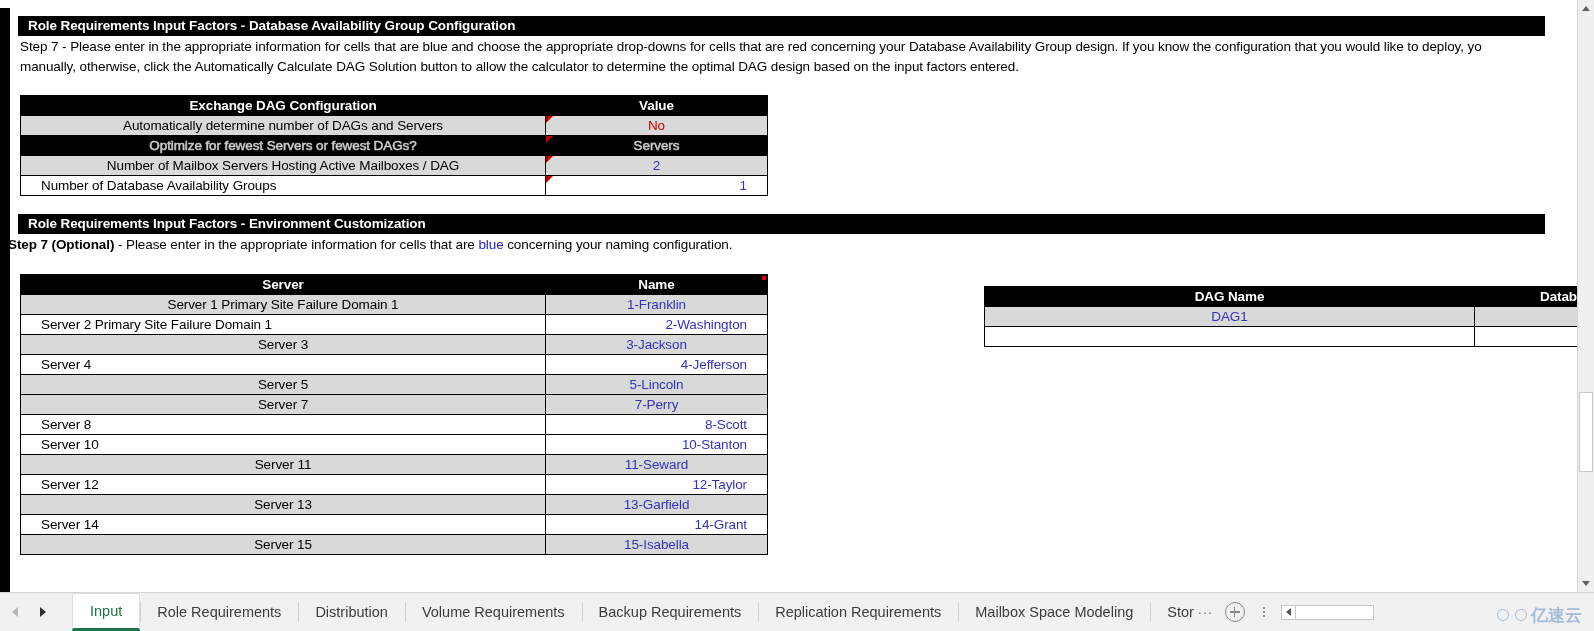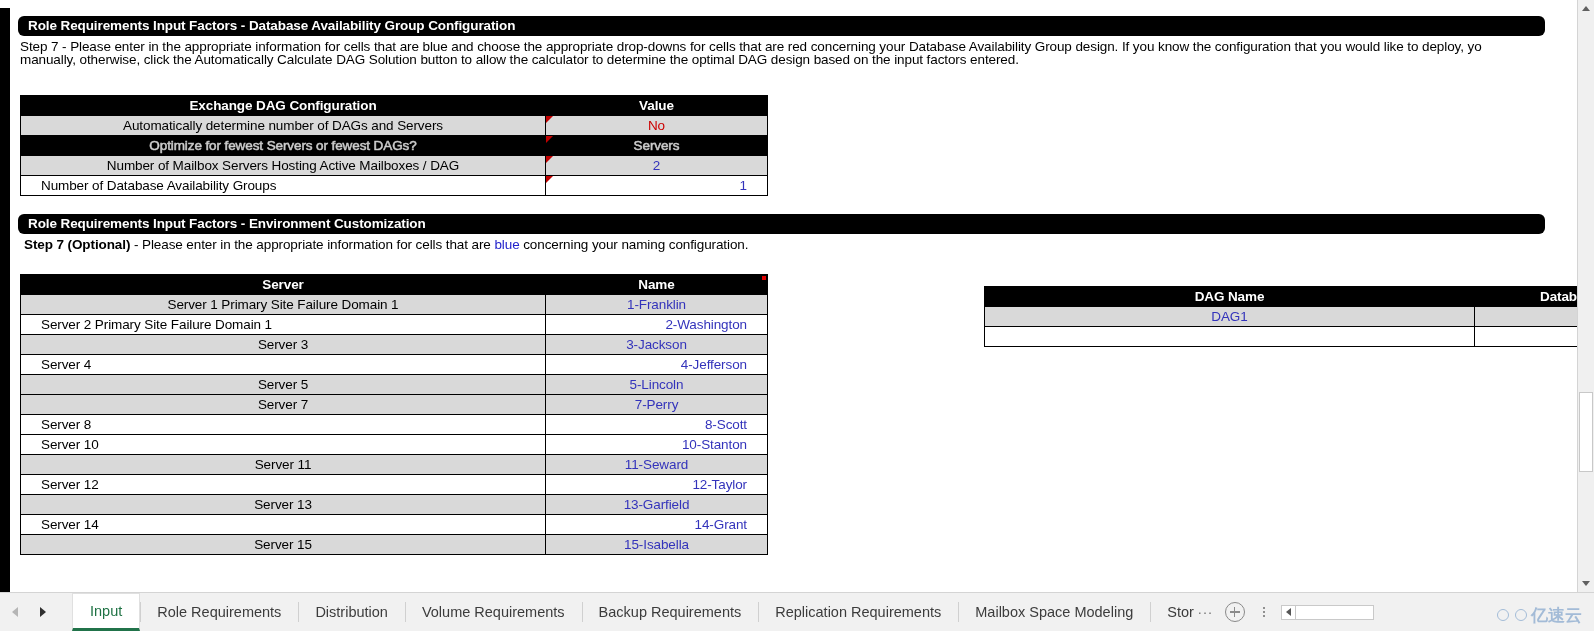--- a/index.html
+++ b/index.html
@@ -45,21 +45,20 @@
   .section-bar {
     position: absolute;
     background: #000000;
     color: #ffffff;
     font-weight: bold;
     font-size: 13.5px;
     line-height: 20px;
     padding-left: 10px;
     white-space: nowrap;
     letter-spacing: -0.1px;
-    border-radius: 6px;
   }
 
   
   .desc {
     position: absolute;
     font-size: 13.5px;
     color: #000000;
     line-height: 20px;
     white-space: nowrap;
     letter-spacing: -0.1px;
@@ -301,21 +300,21 @@
 <div id="app">
 
   <div id="sheet">
     <div class="top-white"></div>
     <div class="left-gutter"></div>
 
     <div class="section-bar" style="left:18px; top:16px; width:1527px; height:20px;">Role Requirements Input Factors - Database Availability Group Configuration</div>
 
     <div class="desc" style="left:20px; top:37px; width:1535px;">Step 7 - Please enter in the appropriate information for cells that are blue and choose the appropriate drop-downs for cells that are red concerning your Database Availability Group design.  If you know the configuration that you would like to deploy, yo</div>
 
-    <div class="desc" style="left:20px; top:50px; width:1200px;">manually, otherwise, click the Automatically Calculate DAG Solution button to allow the calculator to determine the optimal DAG design based on the input factors entered.</div>
+    <div class="desc" style="left:20px; top:57px; width:1200px;">manually, otherwise, click the Automatically Calculate DAG Solution button to allow the calculator to determine the optimal DAG design based on the input factors entered.</div>
 
     <table class="xtable" id="dag-config-table" style="left:20px; top:95px; width:747px;">
       <colgroup>
           <col style="width:525px">
           <col style="width:222px">
         </colgroup>
       <thead>
         <tr>
           <th>Exchange DAG Configuration</th>
           <th>Value</th>
@@ -336,21 +335,21 @@
           </tr>
           <tr class="row-white">
             <td class="cell-label">Number of Database Availability Groups</td>
             <td class="cell-value rel cmt-tl val-blue">1</td>
           </tr>
         </tbody>
     </table>
 
     <div class="section-bar" style="left:18px; top:214px; width:1527px; height:20px;">Role Requirements Input Factors - Environment Customization</div>
 
-    <div class="desc" style="left:24px; top:235px; width:1200px;">
+    <div class="desc" style="left:8px; top:235px; width:1200px;">
       <b>Step 7 (Optional)</b><span> - Please enter in the appropriate information for cells that are </span><span class="blue-word">blue</span><span> concerning your naming configuration.</span>
     </div>
 
     <table class="xtable" id="server-table" style="left:20px; top:274px; width:747px;">
       <colgroup>
           <col style="width:525px">
           <col style="width:222px">
         </colgroup>
       <thead>
         <tr>

